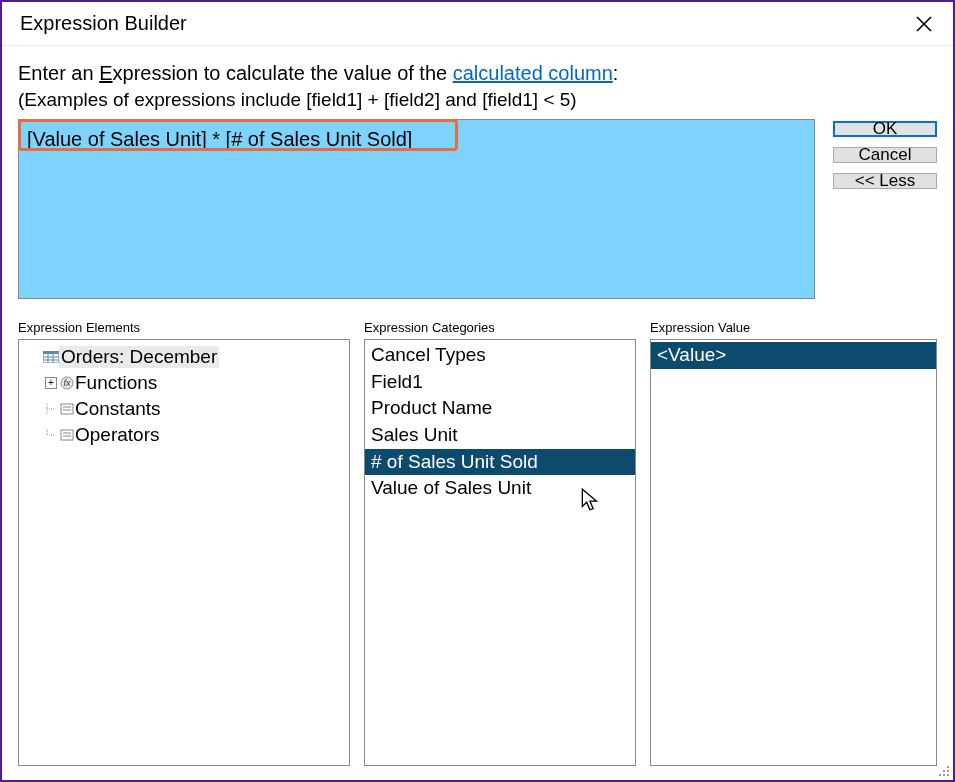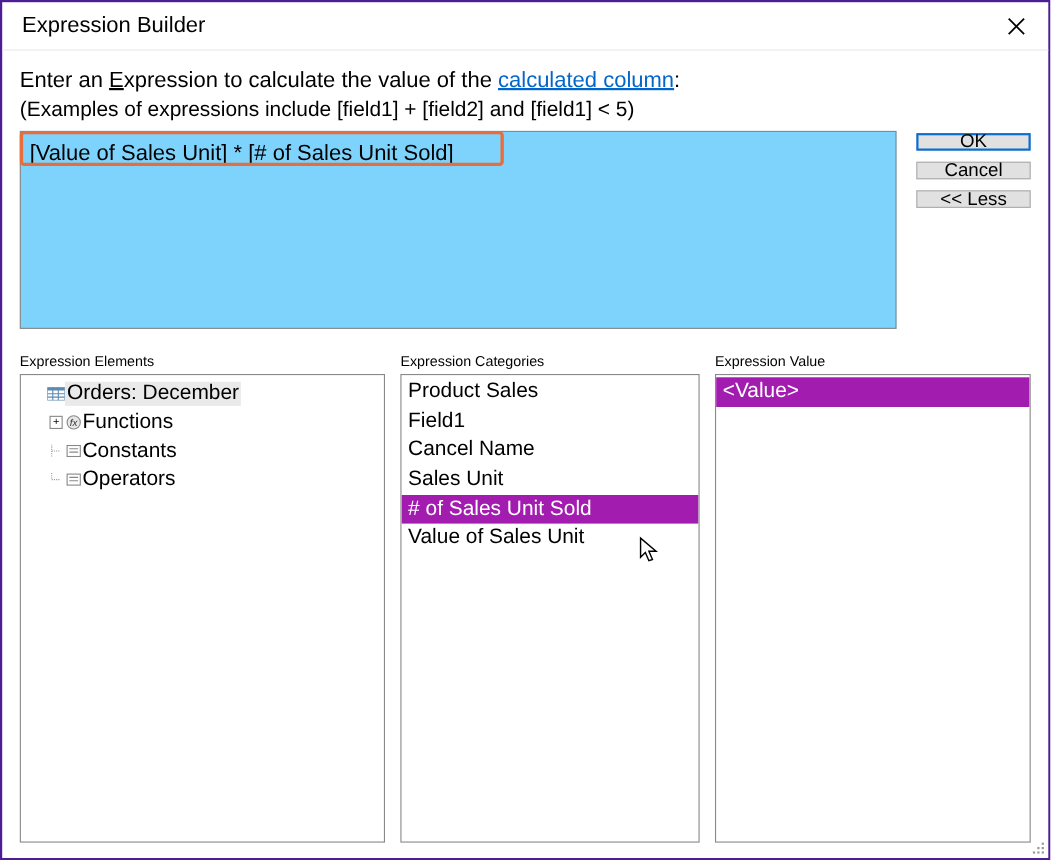--- a/index.html
+++ b/index.html
@@ -169,21 +169,21 @@
     padding: 0 2px;
   }
   
   .list { padding: 2px 0; }
   .list-item {
     padding: 1px 6px;
     cursor: default;
     line-height: 1.3;
   }
   .list-item.selected {
-    background: #a21caf;
+    background: #0c4a6e;
     color: #fff;
   }
   
   .cursor-overlay {
     position: absolute;
     left: 578px;
     top: 485px;
     pointer-events: none;
   }
   .cursor-overlay svg { width: 22px; height: 26px; }
@@ -297,23 +297,23 @@
                   <line x1="3" y1="7" x2="11" y2="7" stroke="#888"></line>
                 </svg>
             </span>
             <span>Operators</span>
           </div>
         </div>
       </div>
 
       <div class="panel cat">
         <div class="list" id="cat-list">
-            <div class="list-item">Product Sales</div>
+            <div class="list-item">Cancel Types</div>
             <div class="list-item">Field1</div>
-            <div class="list-item">Cancel Name</div>
+            <div class="list-item">Product Name</div>
             <div class="list-item">Sales Unit</div>
             <div class="list-item selected"># of Sales Unit Sold</div>
             <div class="list-item">Value of Sales Unit</div>
           </div>
       </div>
 
       <div class="panel val">
         <div class="list" id="val-list">
             <div class="list-item selected">&lt;Value&gt;</div>
           </div>

